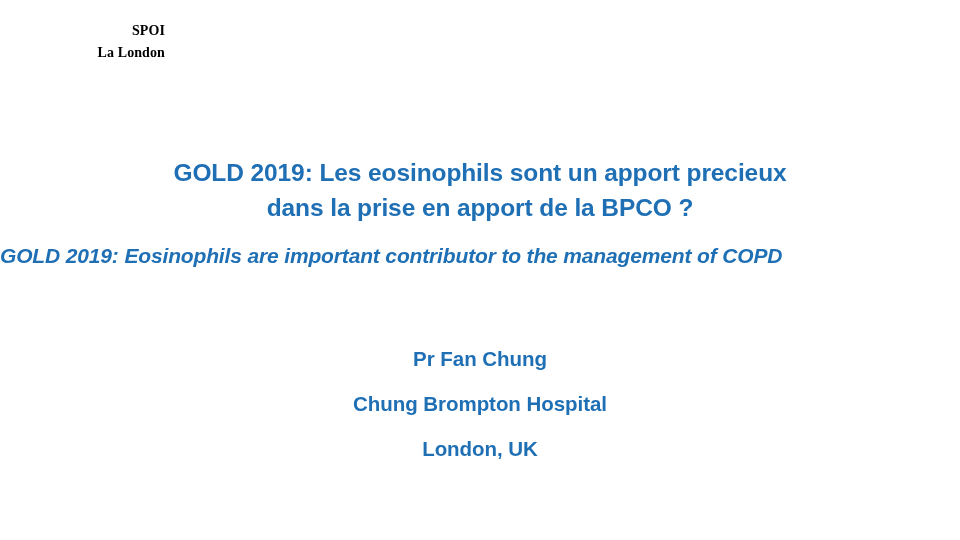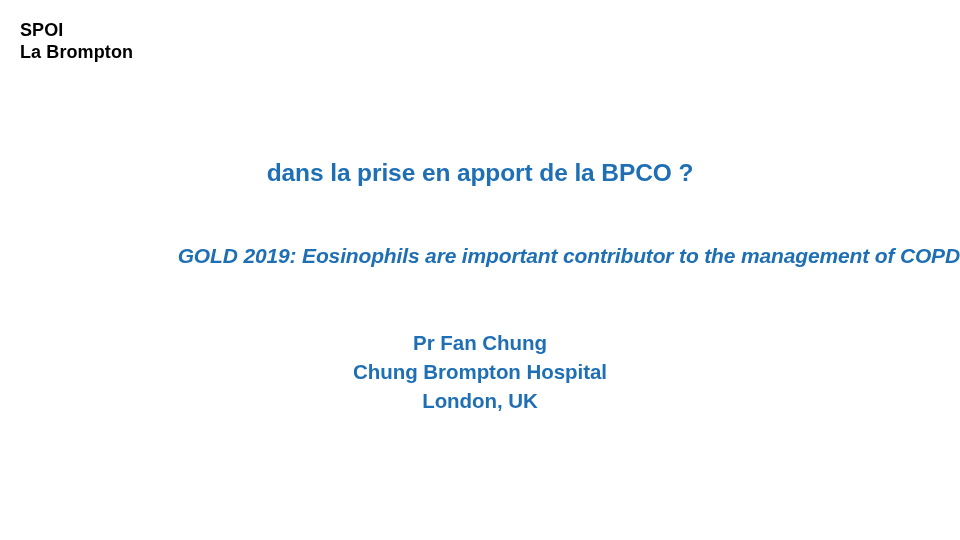--- a/index.html
+++ b/index.html
@@ -21,26 +21,27 @@
     inset: 0;
     background: #FFFFFF;
   }
 
   
   .header-block {
     position: absolute;
     left: 20px;
     top: 20px;
     width: 145px;
-    text-align: left;
+    text-align: right;
     color: #000000;
     font-weight: bold;
-    font-size: 18px;
+    font-size: 14px;
     line-height: 21.5px;
     letter-spacing: 0.1px;
+    font-family: Liberation Serif, serif;
   }
   .header-line {
     display: block;
     white-space: nowrap;
   }
 
   
   .title-block {
     position: absolute;
     left: 0;
@@ -57,21 +58,21 @@
     display: block;
     white-space: nowrap;
   }
 
   
   .subtitle-block {
     position: absolute;
     left: 0;
     right: 0;
     top: 241px;
-    text-align: right;
+    text-align: left;
     color: #1F6FB5;
     font-weight: bold;
     font-style: italic;
     font-size: 21px;
     line-height: 30px;
     letter-spacing: -0.15px;
   }
   .subtitle-line {
     display: block;
     white-space: nowrap;
@@ -86,33 +87,35 @@
     text-align: center;
     color: #1F6FB5;
     font-weight: bold;
     font-size: 20.5px;
     line-height: 29px;
     letter-spacing: -0.05px;
   }
   .author-line {
     display: block;
     white-space: nowrap;
+    margin-top: 16px;
   }
 </style>
 </head>
 <body>
 
 <div class="slide">
 
   <div class="header-block">
     <span class="header-line">SPOI</span>
-    <span class="header-line">La Brompton</span>
+    <span class="header-line">La London</span>
   </div>
 
   <div class="title-block">
+    <span class="title-line">GOLD 2019: Les eosinophils sont un apport precieux</span>
     <span class="title-line">dans la prise en apport de la BPCO ?</span>
   </div>
 
   <div class="subtitle-block">
     <span class="subtitle-line">GOLD 2019: Eosinophils are important contributor to the management of COPD</span>
   </div>
 
   <div class="author-block">
     <span class="author-line">Pr Fan Chung</span>
     <span class="author-line">Chung Brompton Hospital</span>

